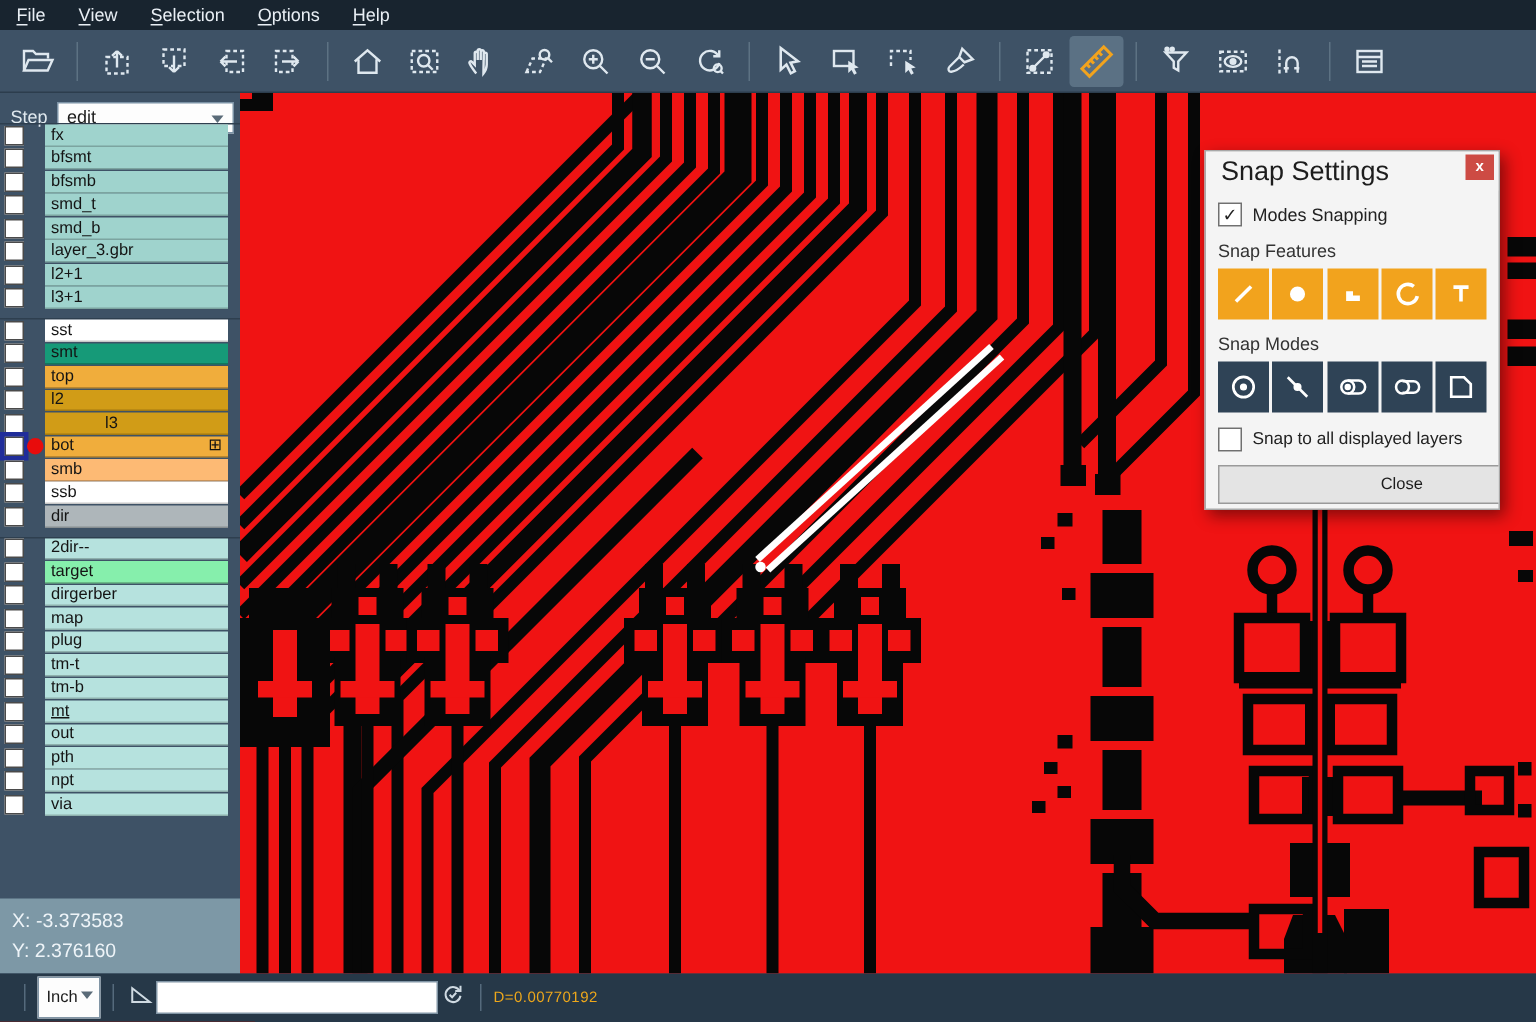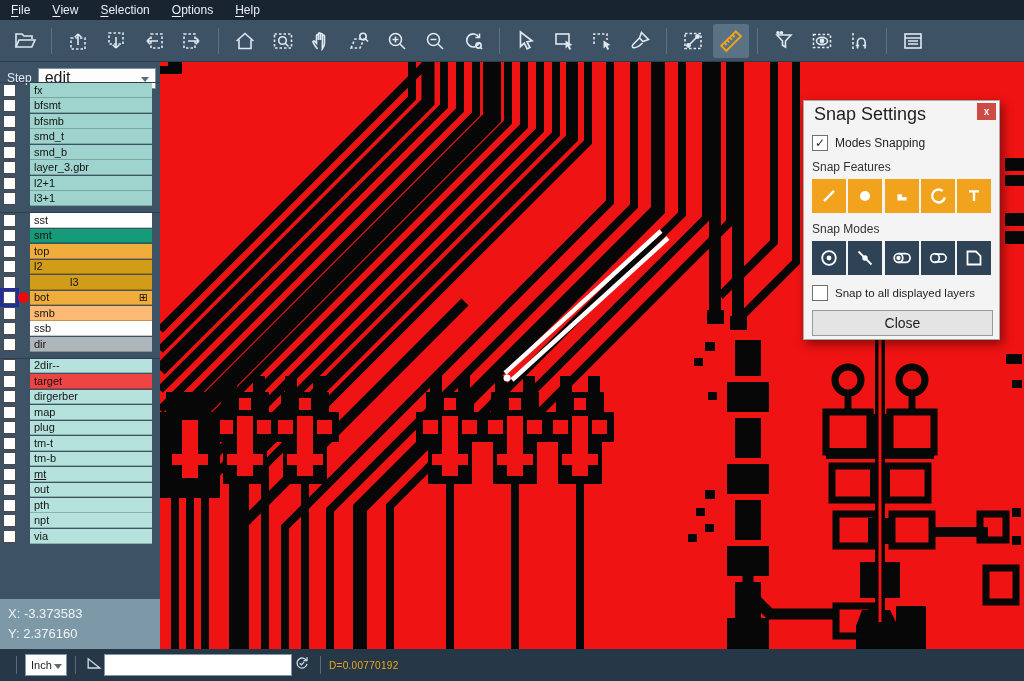--- a/index.html
+++ b/index.html
@@ -18,42 +18,42 @@
   .tb-btn{width:36px;height:34px;display:flex;align-items:center;justify-content:center;
           margin:0 1px;border-radius:3px;flex:none;}
   .tb-btn.active{background:#5b7184;}
   .tb-divider{width:1px;height:26px;background:#5d7283;margin:0 7px;flex:none;}
   .tb-btn svg{display:block;}
   
   .sidebar{position:absolute;left:0;top:62px;width:160px;bottom:32px;background:#3e5266;z-index:4;}
   .steprow{position:absolute;top:4px;left:0;right:0;height:24px;display:flex;align-items:center;
            color:#dfe8ee;font-size:12px;padding-left:7px;}
   .step-select{width:118px;height:21px;background:#fdfdfd;border:1px solid #7b92a5;margin-left:6px;
-           display:flex;align-items:center;font-size:16px;color:#1c1c1c;padding-left:6px;
+           display:flex;align-items:center;font-size:12px;color:#1c1c1c;padding-left:6px;
            box-sizing:border-box;position:relative;}
   .chev{position:absolute;right:6px;top:8px;width:0;height:0;border-left:4px solid transparent;
         border-right:4px solid transparent;border-top:5px solid #5a6b78;}
   .layer-list{position:absolute;top:20px;left:0;right:0;}
   .layer-group{margin-bottom:6px;border-top:1px solid #2e3f4f;}
   .layer-row{display:flex;align-items:center;height:14.7px;margin-bottom:0.8px;padding-left:3px;position:relative;}
   .lcheck{width:11px;height:11px;background:#fff;border:1px solid #4a4a4a;margin-right:14px;flex:none;}
   .lcheck.active{outline:3px solid #202d9a;}
   .ldot{position:absolute;left:18px;width:11px;height:11px;border-radius:50%;background:#e80c0c;}
   .lname{width:122px;height:100%;display:flex;align-items:center;padding:0 4px;
          box-sizing:border-box;font-size:11px;color:#141414;border-bottom:1px solid rgba(0,0,0,.22);}
   .lgrid{margin-left:auto;font-size:11px;line-height:10px;color:#111;}
   .xyblock{position:absolute;left:0;bottom:0;width:160px;height:50px;background:#7d98a6;
            color:#eef4f8;font-size:13px;padding:5px 0 0 8px;box-sizing:border-box;line-height:20px;}
   
   .canvas{position:absolute;left:160px;top:62px;width:864px;height:587px;background:#f01313;z-index:1;}
   
   .bottombar{position:absolute;left:0;bottom:0;right:0;height:32px;background:#263848;z-index:6;
              display:flex;align-items:center;padding:0 8px;box-sizing:border-box;}
   .bb-divider{width:1px;height:18px;background:#55impression6a7c;background:#556a7c;margin:0 8px;flex:none;}
-  .unit-select{width:42px;height:22px;background:#fdfdfd;border:1px solid #8195a5;display:flex;
+  .unit-select{width:42px;height:28px;background:#fdfdfd;border:1px solid #8195a5;display:flex;
                align-items:center;font-size:11px;color:#1c1c1c;padding-left:5px;box-sizing:border-box;
                position:relative;flex:none;}
   .unit-select .chev{top:9px;right:4px;}
   .bb-input{width:188px;height:22px;background:#fff;border:1px solid #8195a5;font-size:12px;
             padding:0 4px;box-sizing:border-box;font-family:inherit;}
   .d-text{color:#eda71b;font-size:10px;letter-spacing:.3px;}
   
   .snap-dialog{position:absolute;left:803px;top:100px;width:197px;height:240px;background:#f4f4f4;
                border:1px solid #a8a8a8;box-shadow:3px 4px 10px rgba(0,0,0,.45);z-index:10;
                font-size:12px;color:#222;box-sizing:border-box;overflow:hidden;}
@@ -65,21 +65,21 @@
   .cb-row{display:flex;align-items:center;margin-top:6px;}
   .cb{width:14px;height:14px;background:#fff;border:1px solid #707070;margin-right:7px;flex:none;
       display:flex;align-items:center;justify-content:center;font-size:12px;color:#222;line-height:12px;}
   .sd-label{margin-top:9px;margin-bottom:5px;color:#333;}
   .btn-row{display:flex;justify-content:space-between;}
   .sq-btn{width:34px;height:34px;display:flex;align-items:center;justify-content:center;flex:none;}
   .sq-btn.feat{background:#f2a31d;}
   .sq-btn.mode{background:#2f4356;}
   .cb-row.small{font-size:11.5px;margin-top:10px;}
   .sd-closebtn{margin-top:9px;width:100%;height:24px;background:#e4e4e4;border:1px solid #9a9a9a;
-               font-size:14px;color:#1d1d1d;font-family:inherit;display:flex;align-items:center;justify-content:center;}
+               font-size:11px;color:#1d1d1d;font-family:inherit;display:flex;align-items:center;justify-content:center;padding-left:32px;}
 </style>
 </head>
 <body>
 
 <div id="root">
 
   <div class="menubar" id="menubar">
       <div class="menu-item"><u>F</u>ile</div>
       <div class="menu-item"><u>V</u>iew</div>
       <div class="menu-item"><u>S</u>election</div>
@@ -451,21 +451,21 @@
             <span class="lname" style="background: rgb(174, 182, 186);">dir</span>
           </div>
         </div>
         <div class="layer-group">
           <div class="layer-row">
             <span class="lcheck"></span>
             <span class="lname" style="background: rgb(182, 226, 222);">2dir--</span>
           </div>
           <div class="layer-row">
             <span class="lcheck"></span>
-            <span class="lname" style="background: #ef4444; text-align: right;">target</span>
+            <span class="lname" style="background: #86efac; text-align: right;">target</span>
           </div>
           <div class="layer-row">
             <span class="lcheck"></span>
             <span class="lname" style="background: rgb(182, 226, 222);">dirgerber</span>
           </div>
           <div class="layer-row">
             <span class="lcheck"></span>
             <span class="lname" style="background: rgb(182, 226, 222);">map</span>
           </div>
           <div class="layer-row">

